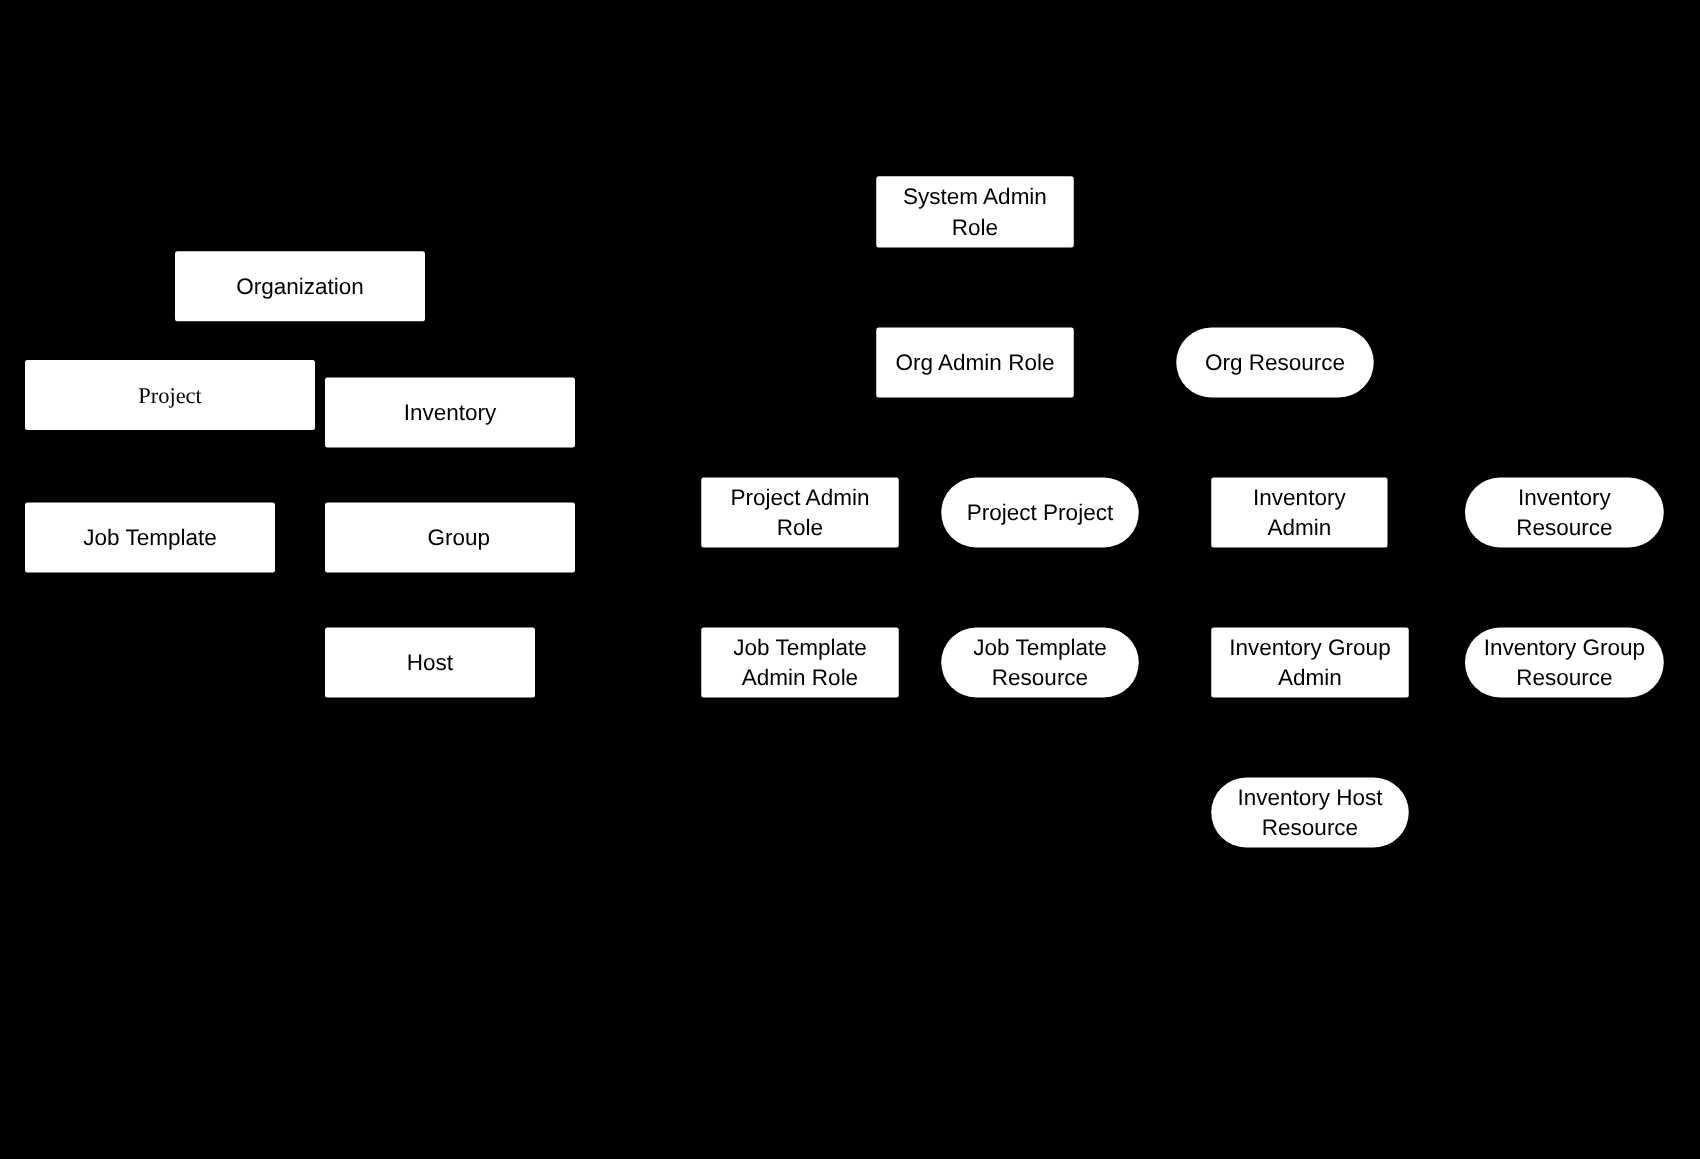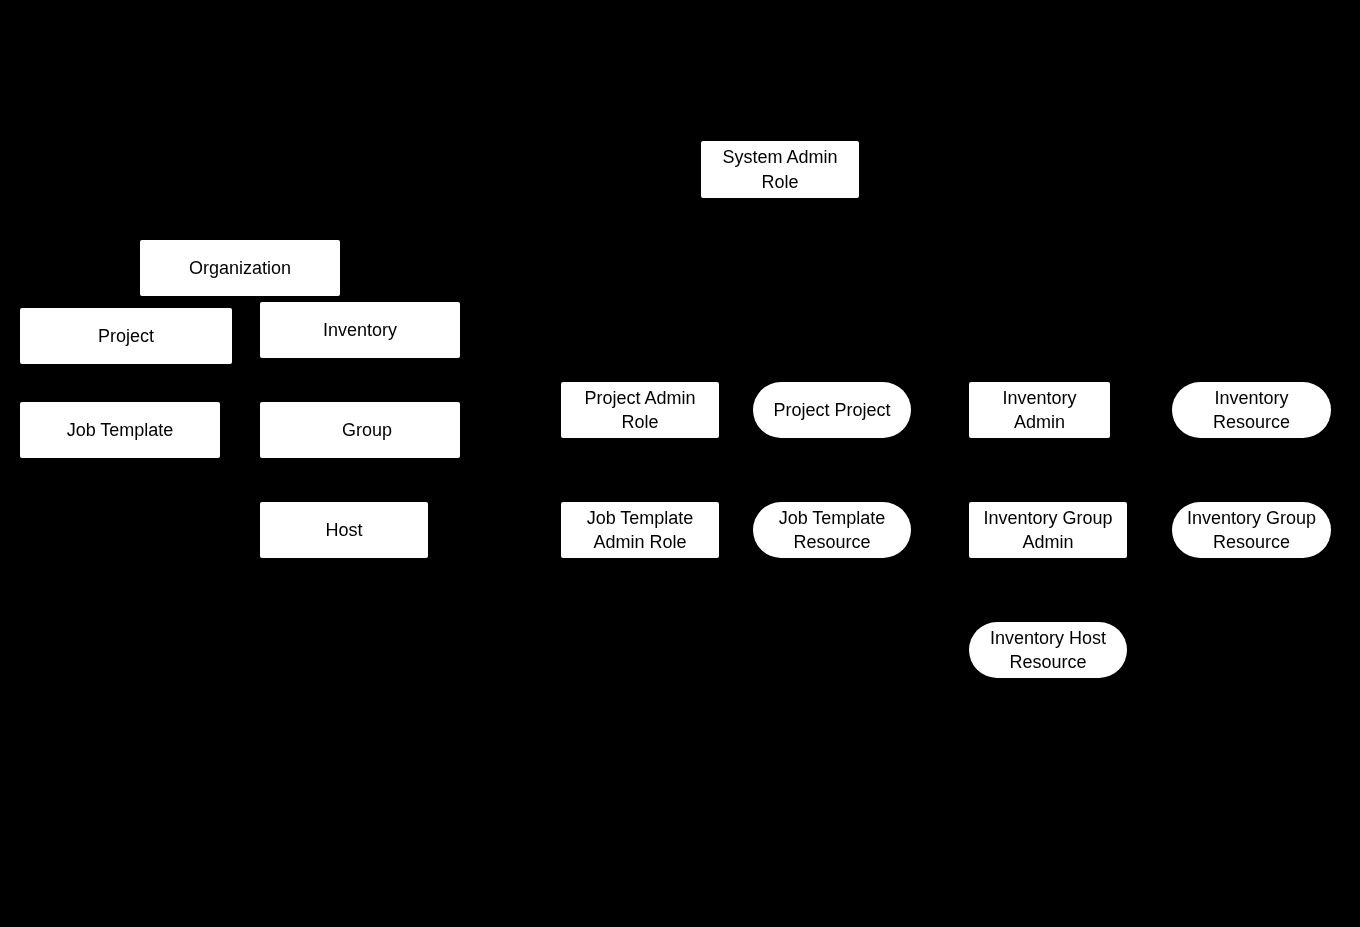--- a/index.html
+++ b/index.html
@@ -34,29 +34,31 @@
     border-radius: 2px;
   }
   .node.pill {
     border-radius: 999px;
   }
 </style>
 </head>
 <body>
 
 <div id="canvas">
-  <div class="node rect" style="left:140px;top:201px;width:200px;height:56px;margin-top:39px;">Organization</div>
-  <div class="node rect" style="left:20px;top:308px;width:212px;height:56px;">Project</div>
+  <div class="node rect" style="left:140px;top:201px;width:200px;height:56px;">Organization</div>
+  <div class="node rect" style="left:20px;top:288px;width:232px;height:56px;font-family:Liberation Serif, serif;">Project</div>
   <div class="node rect" style="left:260px;top:302px;width:200px;height:56px;">Inventory</div>
   <div class="node rect" style="left:20px;top:402px;width:200px;height:56px;">Job Template</div>
   <div class="node rect" style="left:260px;top:402px;width:200px;height:56px;padding-left:20px;">Group</div>
   <div class="node rect" style="left:260px;top:502px;width:168px;height:56px;">Host</div>
 
   <div class="node rect" style="left:701px;top:141px;width:158px;height:57px;">System Admin
 Role</div>
+  <div class="node rect" style="left:701px;top:262px;width:158px;height:56px;">Org Admin Role</div>
+  <div class="node pill" style="left:941px;top:262px;width:158px;height:56px;">Org Resource</div>
 
   <div class="node rect" style="left:561px;top:382px;width:158px;height:56px;">Project Admin
 Role</div>
   <div class="node pill" style="left:753px;top:382px;width:158px;height:56px;">Project Project</div>
   <div class="node rect" style="left:969px;top:382px;width:141px;height:56px;">Inventory Admin</div>
   <div class="node pill" style="left:1172px;top:382px;width:159px;height:56px;">Inventory
 Resource</div>
 
   <div class="node rect" style="left:561px;top:502px;width:158px;height:56px;">Job Template
 Admin Role</div>

